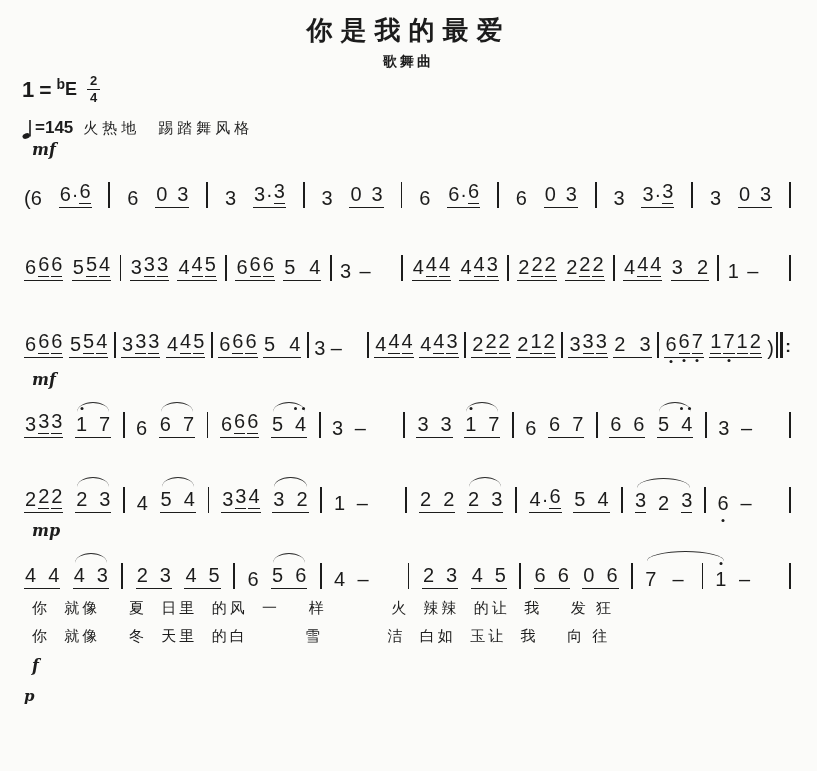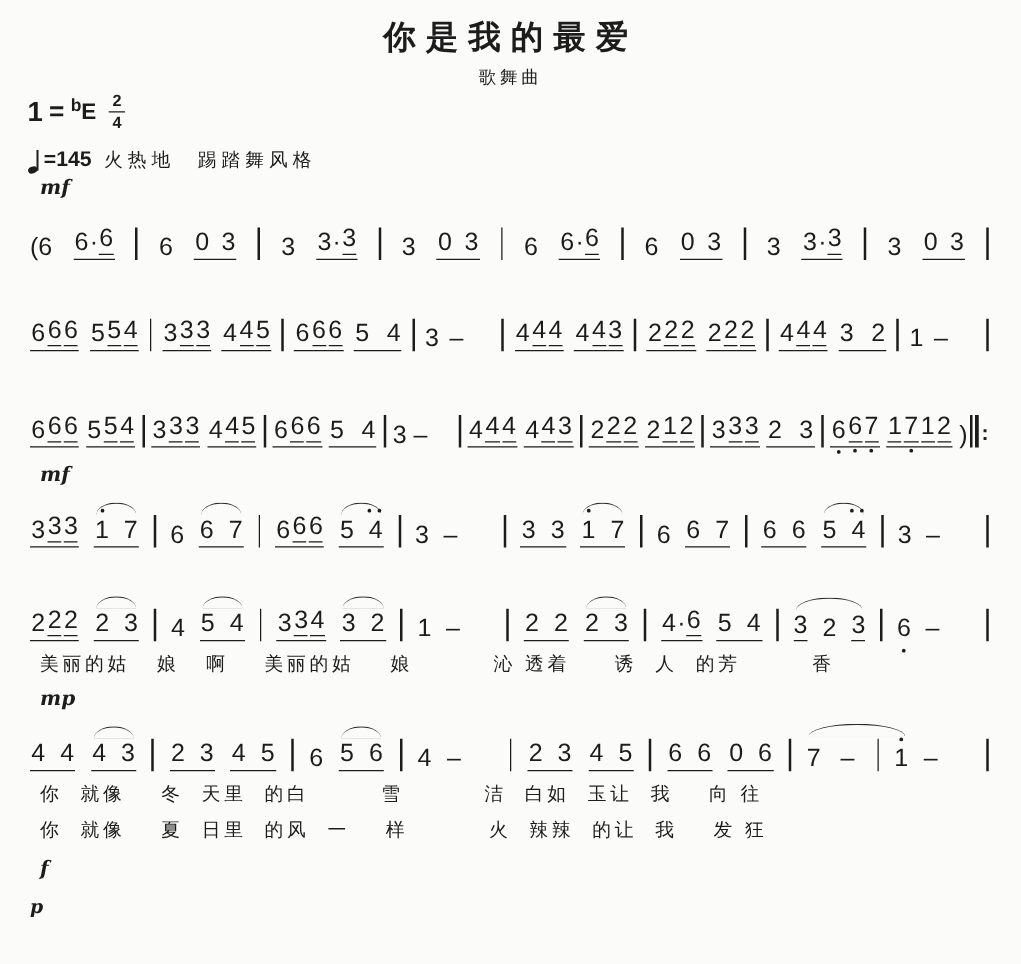--- a/index.html
+++ b/index.html
@@ -8,21 +8,21 @@
     background:#fbfbf9;color:#1c1c1c;
     font-family:"Liberation Sans",sans-serif;
     position:relative;
   }
   
   .header{padding-top:16px;text-align:center;}
   .title{
     font-family:"DejaVu Serif",serif;font-weight:bold;
     font-size:26px;letter-spacing:8px;line-height:1.1;
   }
-  .subtitle{font-size:14px;margin-top:8px;letter-spacing:3px;}
+  .subtitle{font-size:14px;margin-top:8px;letter-spacing:3px;font-weight:bold;}
   .meta{display:flex;justify-content:space-between;align-items:flex-start;
         padding:2px 30px 0 22px;}
   .meta-left{text-align:left;}
   .keysig{display:flex;align-items:center;font-size:21px;font-weight:bold;height:34px;}
   .keysig .kdo{font-size:22px;}
   .keysig .keq{margin:0 5px;}
   .keysig .kflat{font-size:14px;position:relative;top:-6px;font-weight:bold;}
   .keysig .ktonic{font-size:18px;}
   .frac{display:inline-block;margin-left:10px;font-size:13px;line-height:1.05;
         text-align:center;vertical-align:middle;font-weight:bold;}
@@ -493,21 +493,20 @@
           <span class="note">2</span>
           <span class="sp" style="width: 12px;"></span>
           <span class="note u1">3</span>
         </span>
         <span class="bar"></span>
         <span class="note">6<i class="lo"></i></span>
         <span class="txt">–</span>
         <span class="sp" style="width: 14px;"></span>
         <span class="bar"></span>
       </div>
-      <div class="lyrics-row">美丽的姑   娘   啊    美丽的姑    娘         沁 透着     诱  人  的芳        香</div>
     </div>
     <div class="line-block has-dyn">
       <div class="dyn-label">mp</div>
       <div class="score-row">
         <span class="grp u1">
           <span class="note">4</span>
           <span class="sp" style="width: 10px;"></span>
           <span class="note">4</span>
         </span>
         <span class="grp u1">
@@ -569,22 +568,22 @@
           <span class="txt">–</span>
           <span class="sp" style="width: 18px;"></span>
           <span class="bar"></span>
           <span class="sp" style="width: 12px;"></span>
           <span class="note">1<i class="hi"></i></span>
         </span>
         <span class="txt">–</span>
         <span class="sp" style="width: 14px;"></span>
         <span class="bar"></span>
       </div>
+      <div class="lyrics-row">你  就像    夏  日里  的风  一    样         火  辣辣  的让  我    发 狂</div>
       <div class="lyrics-row">你  就像    冬  天里  的白        雪         洁  白如  玉让  我    向 往</div>
-      <div class="lyrics-row">你  就像    夏  日里  的风  一    样         火  辣辣  的让  我    发 狂</div>
     </div>
     <div class="line-block has-dyn">
       <div class="dyn-label">f</div>
       <div class="score-row">
         <span class="dyn-inline">p</span>
         <span class="sp" style="width: 14px;"></span>
         <span class="sp" style="width: 14px;"></span>
         <span class="sp" style="width: 14px;"></span>
       </div>
     </div>

